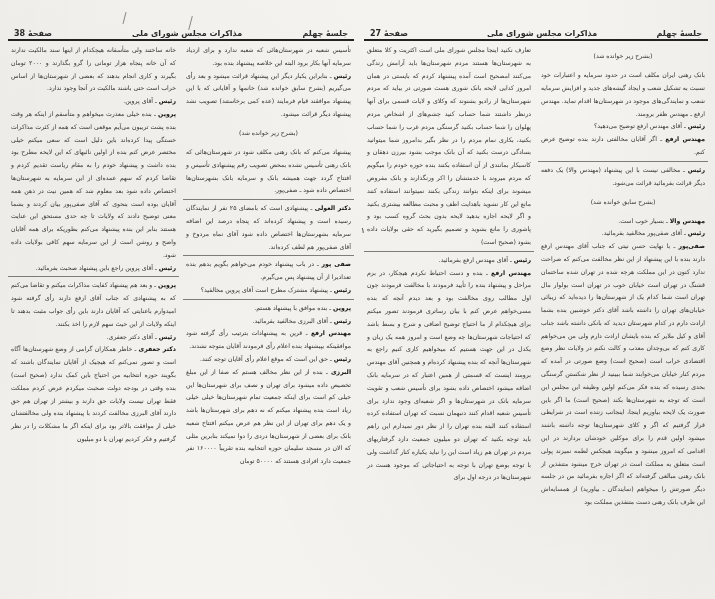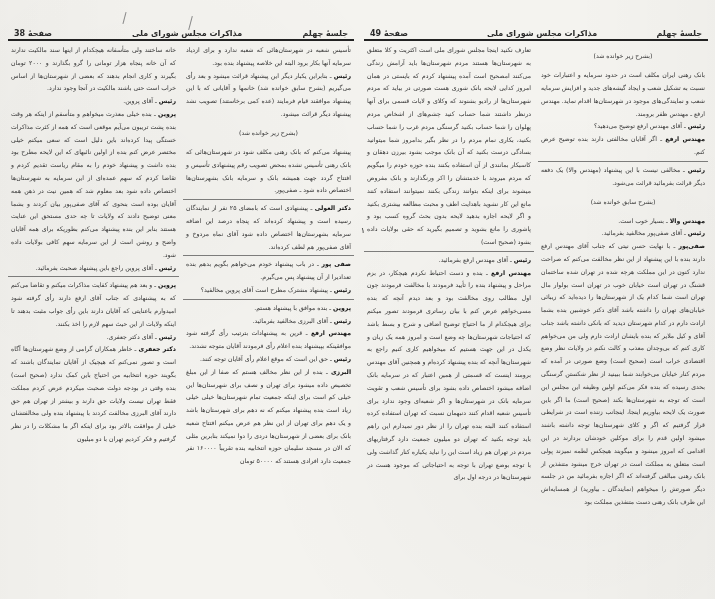--- a/index.html
+++ b/index.html
@@ -56,21 +56,21 @@
 </style>
 </head>
 <body>
 
 <div class="scan-noise"></div>
 
 <div class="page right">
   <div class="page-header">
     <span>جلسهٔ چهلم</span>
     <span class="center">مذاکرات مجلس شورای ملی</span>
-    <span>صفحهٔ 49</span>
+    <span>صفحهٔ 27</span>
   </div>
   <div class="header-rule"></div>
   <div class="columns">
     <div class="col">
         <p class="center-line">(بشرح زیر خوانده شد)</p>
         <p class="para">بانک رهنی ایران مکلف است در حدود سرمایه و اعتبارات خود نسبت به تشکیل شعب و ایجاد گیشه‌های جدید و افزایش سرمایه شعب و نمایندگی‌های موجود در شهرستان‌ها اقدام نماید. مهندس ارفع ـ مهندس ظفر برومند.</p>
         <p class="para"><span class="speaker">رئیس</span> <span>ـ آقای مهندس ارفع توضیح می‌دهید؟</span></p>
         <p class="para"><span class="speaker">مهندس ارفع</span> <span>ـ اگر آقایان مخالفتی دارند بنده توضیح عرض کنم.</span></p>
         <div class="hr"></div>
         <p class="para"><span class="speaker">رئیس</span> <span>ـ مخالفی نیست با این پیشنهاد (مهندس والا) یک دفعه دیگر قرائت بفرمائید قرائت می‌شود.</span></p>

